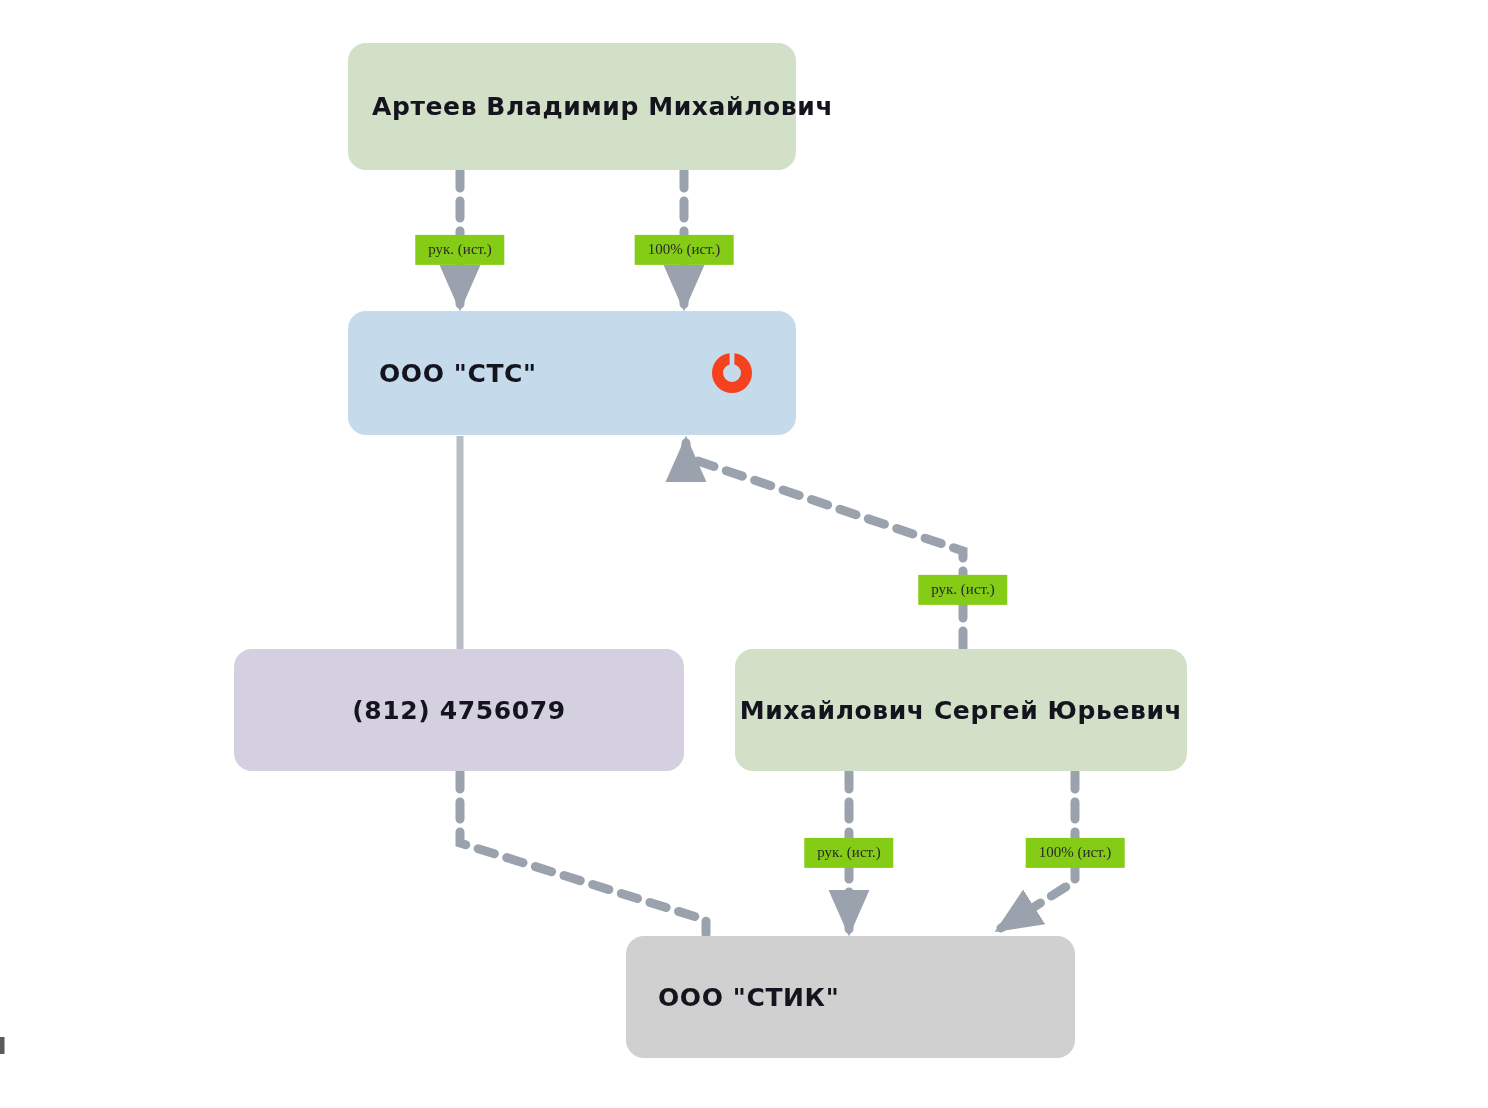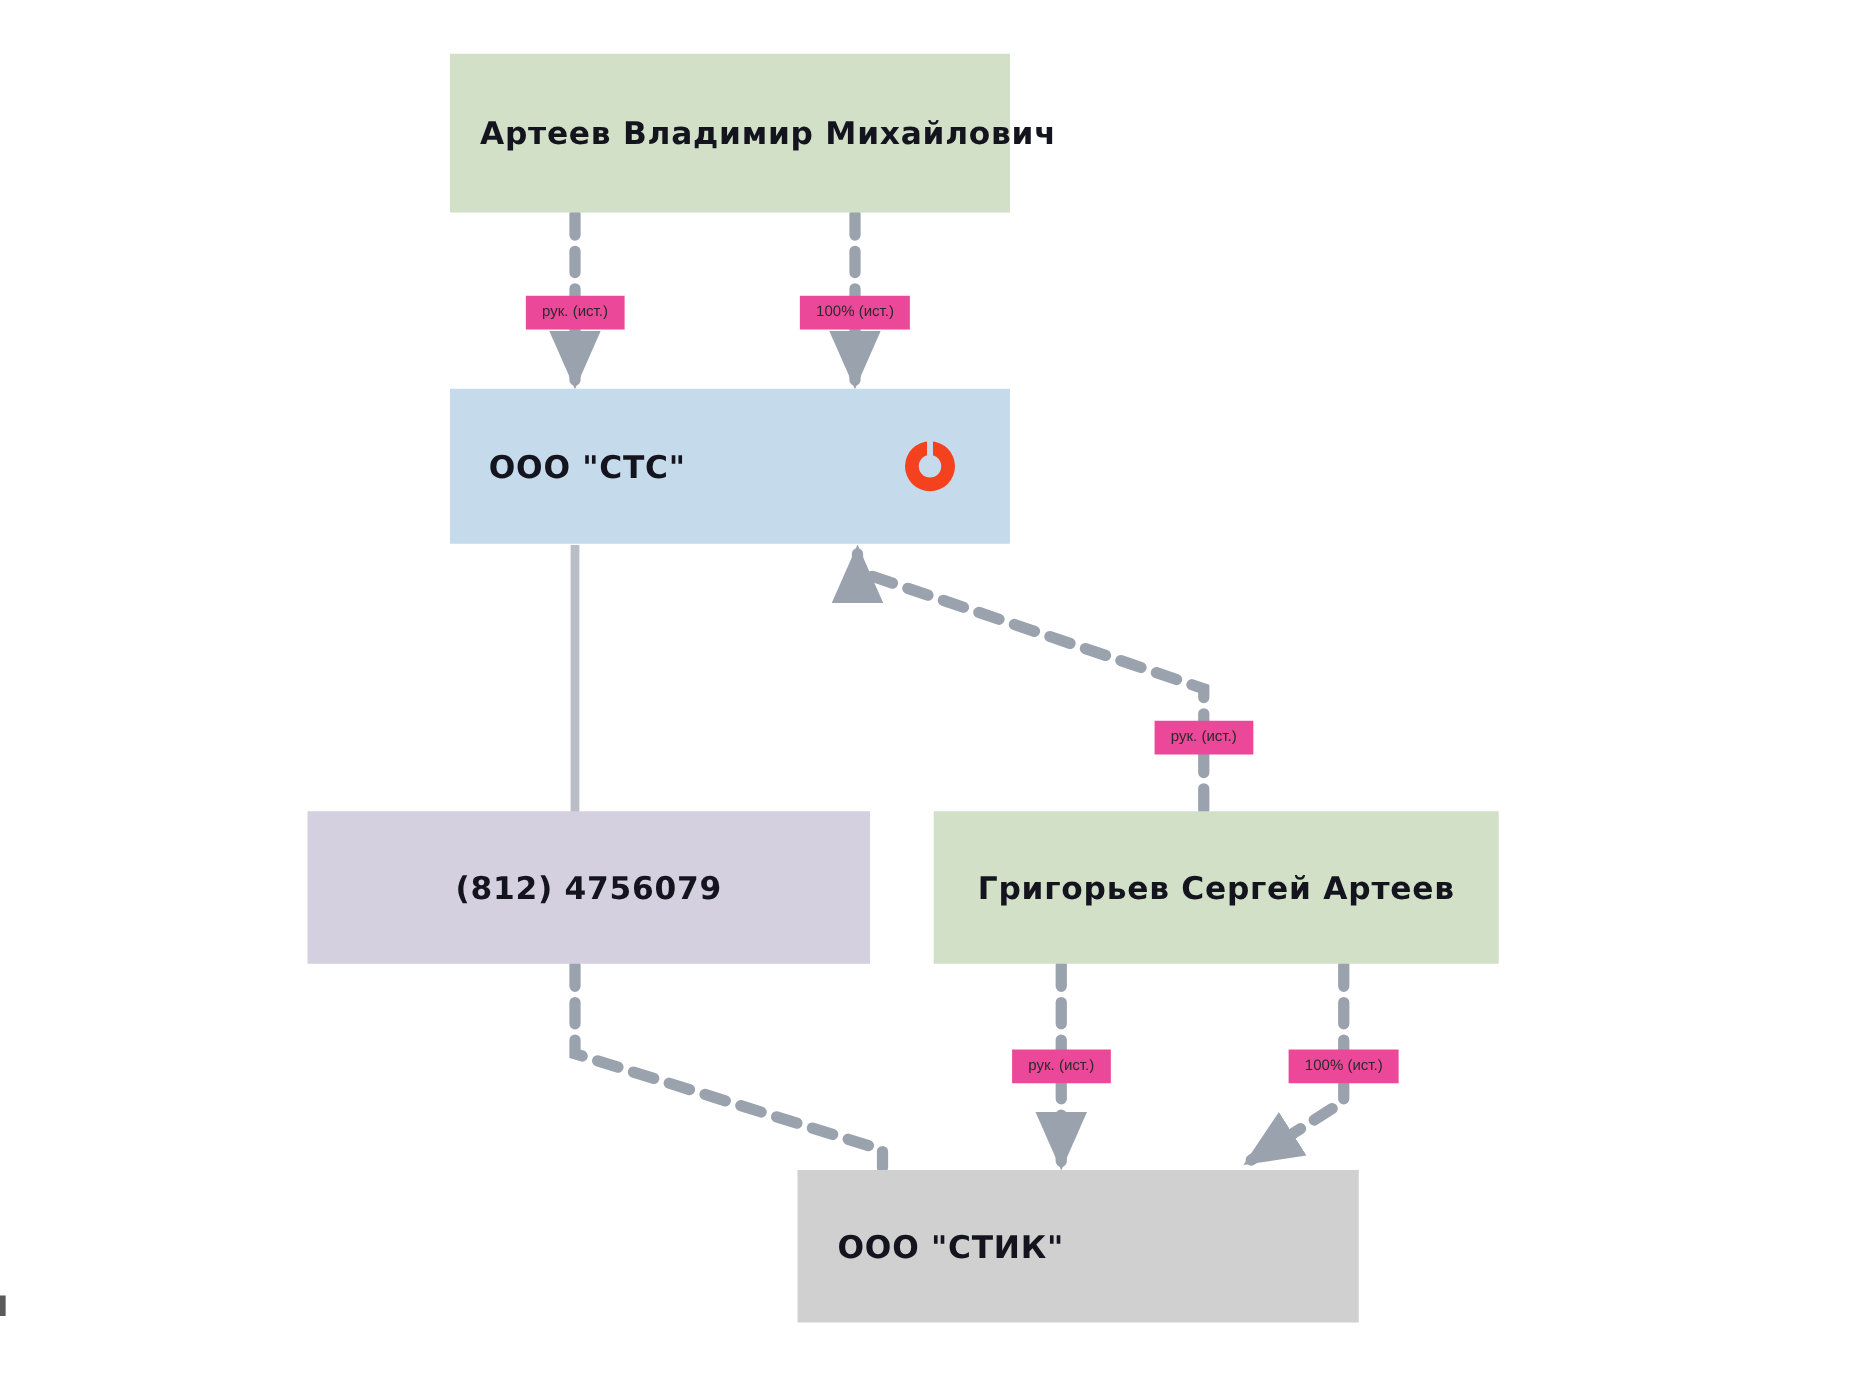--- a/index.html
+++ b/index.html
@@ -21,24 +21,23 @@
     position: absolute;
     left: 0;
     top: 0;
     width: 1488px;
     height: 1108px;
     pointer-events: none;
   }
   .node {
     position: absolute;
     box-sizing: border-box;
-    border-radius: 0;
+    border-radius: 18px;
     display: flex;
     align-items: center;
-    margin-left: 12px;
   }
   .node-label {
     font-size: 25px;
     font-weight: bold;
     color: #14141e;
     letter-spacing: 0.6px;
     white-space: nowrap;
     font-family: "DejaVu Sans", "Liberation Sans", sans-serif;
   }
   .node.align-left   { justify-content: flex-start; }
@@ -77,24 +76,24 @@
   .company-icon {
     position: absolute;
     width: 44px;
     height: 44px;
   }
   #icon-sts { right: 42px; top: 50%; transform: translateY(-50%); }
 
   
   .edge-label {
     position: absolute;
-    background: #ec4899;
+    background: #84cc16;
     color: #2a2a2a;
-    font-size: 12px;
-    font-family: Liberation Sans, sans-serif;
+    font-size: 15px;
+    font-family: Liberation Serif, serif;
     padding: 6px 13px 7px 13px;
     white-space: nowrap;
     transform: translate(-50%, -50%);
     line-height: 1.15;
   }
 
   
   #clipped-fragment {
     position: absolute;
     left: -14px;
@@ -162,21 +161,21 @@
         <rect x="19.6" y="0" width="4.8" height="23" fill="#c5daeb"></rect>
       </svg>
     </span>
   </div>
 
   <div class="node align-center" id="node-phone">
     <span class="node-label">(812)  4756079</span>
   </div>
 
   <div class="node align-center" id="node-person-grigoriev">
-    <span class="node-label">Григорьев  Сергей  Артеев</span>
+    <span class="node-label">Михайлович  Сергей  Юрьевич</span>
   </div>
 
   <div class="node align-left" id="node-company-stik">
     <span class="node-label">ООО  "СТИК"</span>
   </div>
 
   <div id="clipped-fragment">и</div>
 
 </div>
 

